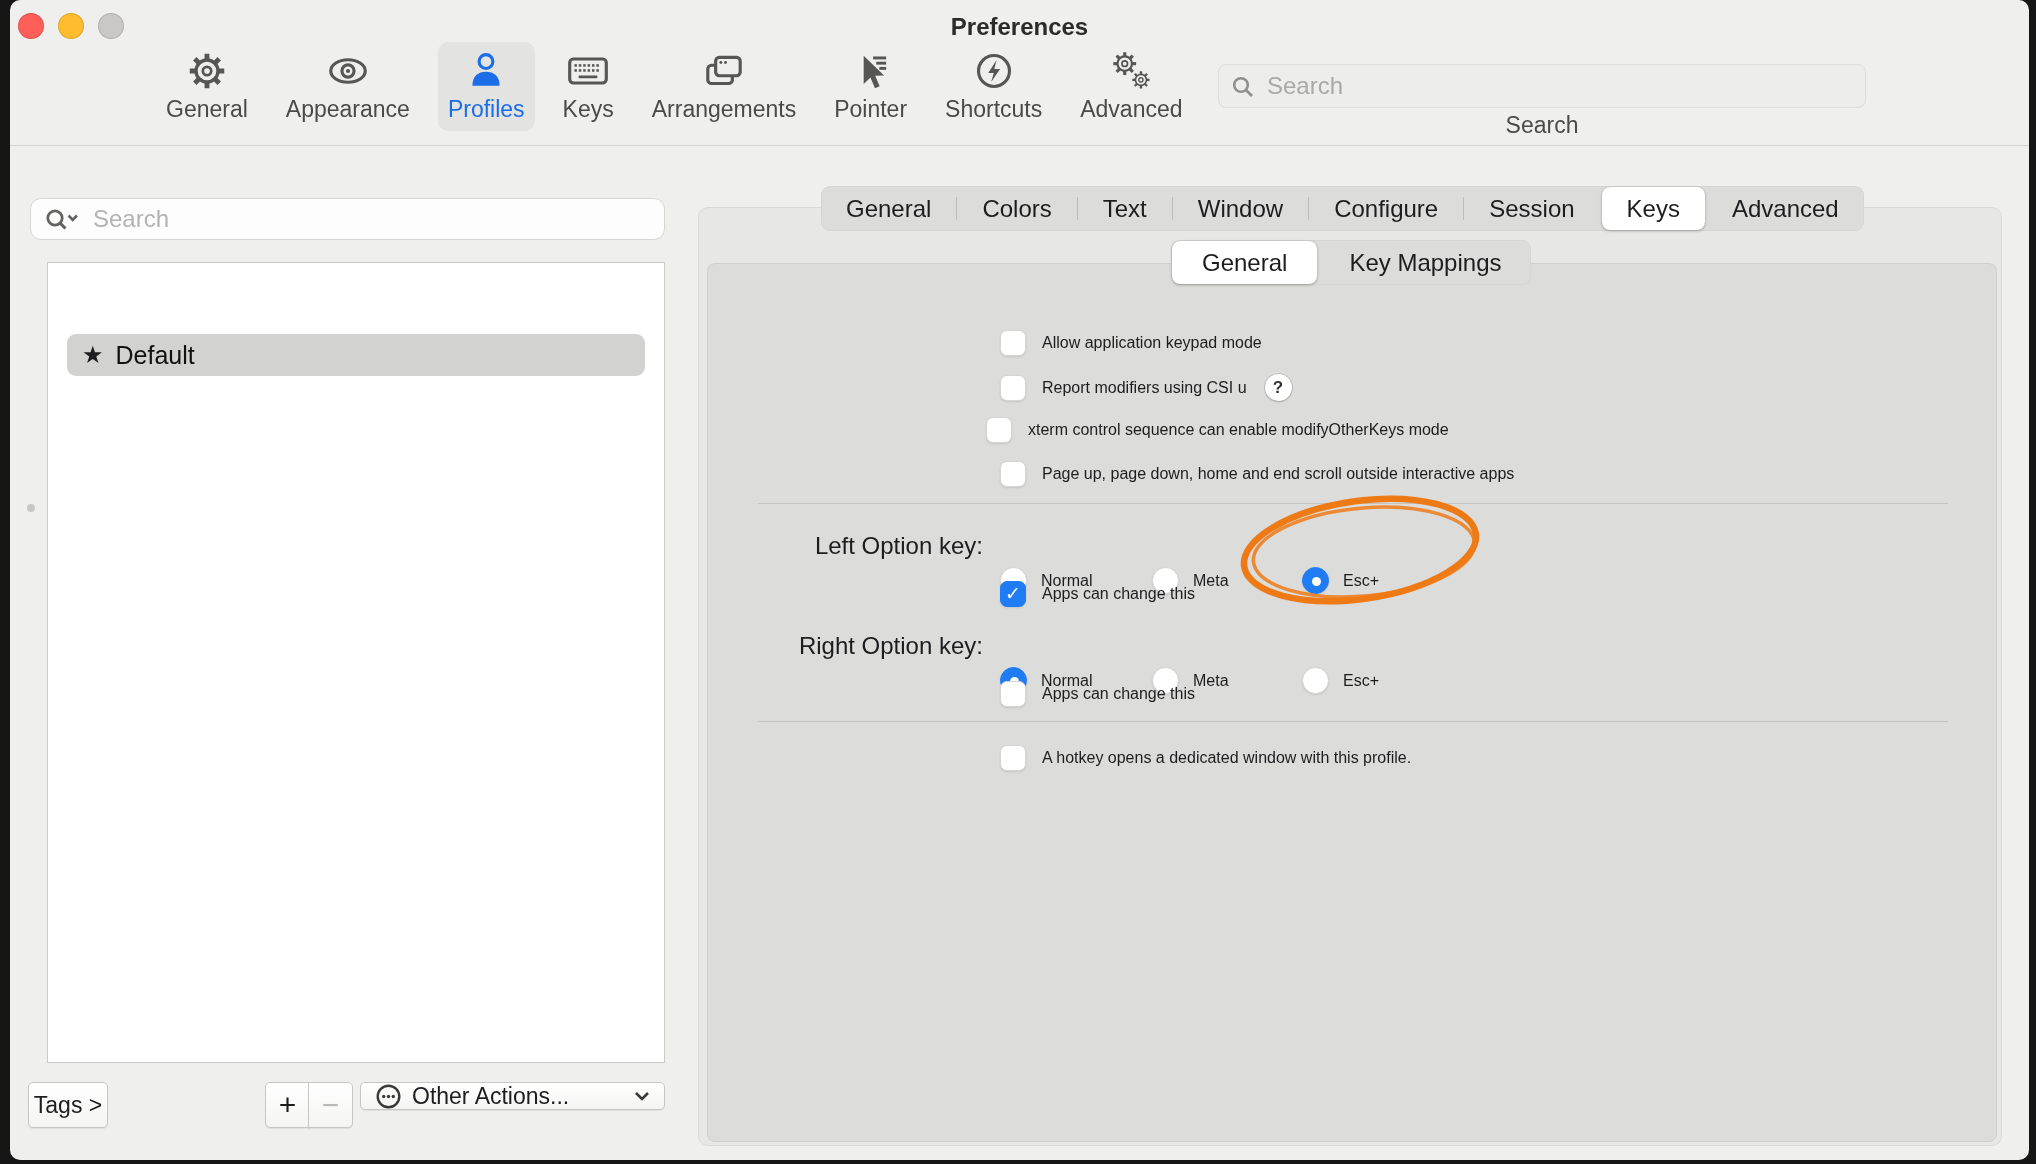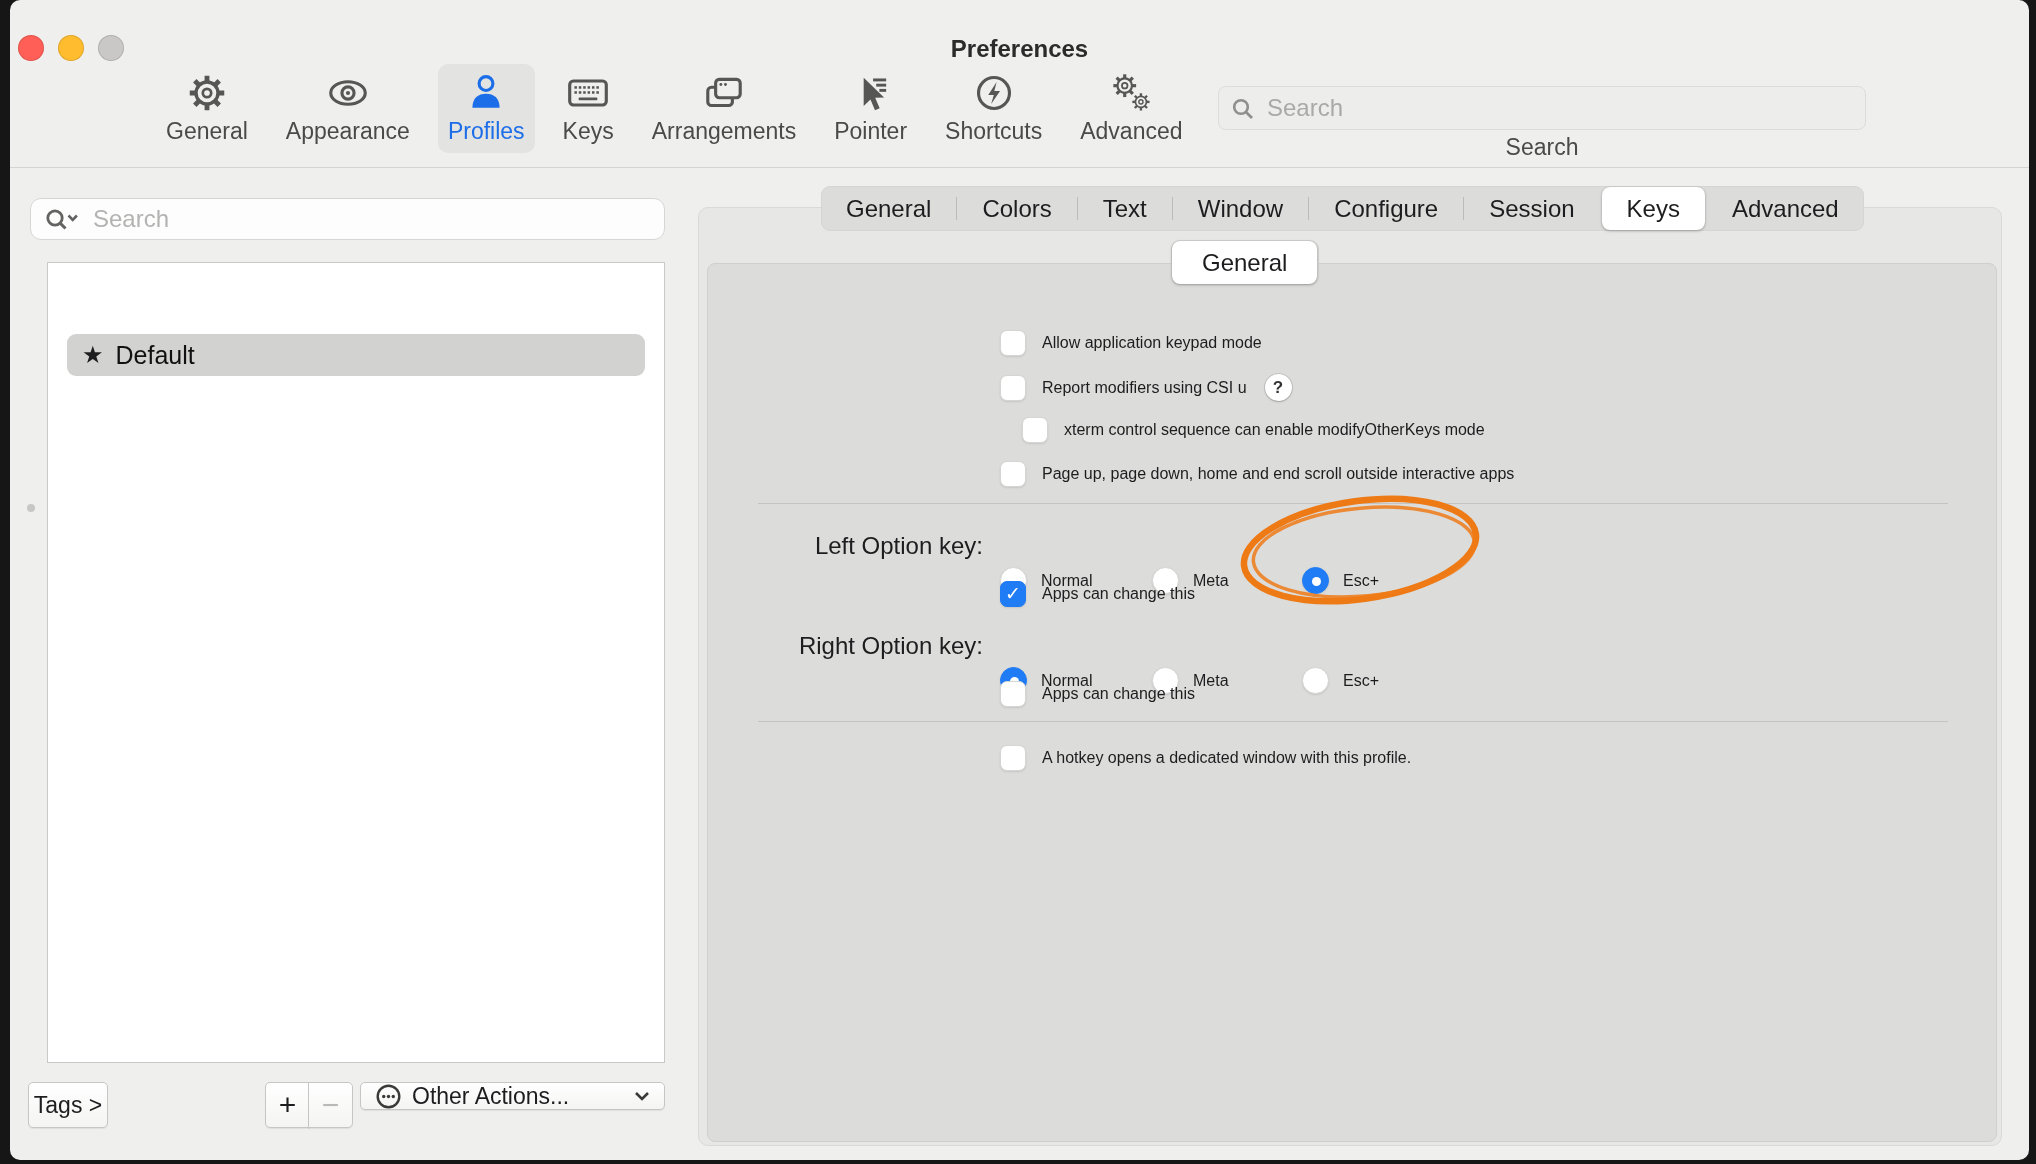--- a/index.html
+++ b/index.html
@@ -5,21 +5,21 @@
   * { margin:0; padding:0; box-sizing:border-box; }
   html,body { width:2036px; height:1164px; overflow:hidden; }
   body { background:#161616; font-family:"Liberation Sans","DejaVu Sans",sans-serif; color:#1d1d1f;
          -webkit-font-smoothing:antialiased; }
 
   .window { position:absolute; left:10px; top:0; width:2019px; height:1160px;
             background:#efefee; border-radius:10px; overflow:hidden; }
 
   
   .chrome { position:absolute; left:0; top:0; width:100%; height:146px;
-            border-bottom:1px solid #d4d4d3;margin-top:22px; }
+            border-bottom:1px solid #d4d4d3; }
   .traffic { position:absolute; top:13px; width:26px; height:26px; border-radius:50%;
              box-shadow: inset 0 0 0 1px rgba(0,0,0,.12); }
   .tl-red { left:8px;  background:#ff5f57; }
   .tl-yellow { left:48px; background:#febc2e; }
   .tl-gray { left:88px; background:#c9c8c7; }
   .win-title { position:absolute; top:13px; left:0; width:100%; text-align:center;
                font-size:24px; font-weight:bold; color:#2b2b2b; }
 
   .tb-items { position:absolute; left:146px; top:42px; display:flex; gap:18px; align-items:flex-start; }
   .tb-item { display:flex; flex-direction:column; align-items:center; gap:2px;
@@ -291,32 +291,33 @@
     <div class="seg">Session</div>
     <div class="seg-sep hidden"></div>
     <div class="seg selected">Keys</div>
     <div class="seg-sep hidden"></div>
     <div class="seg">Advanced</div>
   </div>
 
   <div class="seg-bar subtabbar">
     <div class="seg selected">General</div>
     <div class="seg-sep hidden"></div>
+    <div class="seg">Key Mappings</div>
   </div>
 
   <div class="ct" style="left:990px; top:330px;">
     <div class="checkbox"></div>
     <span class="ct-label">Allow application keypad mode</span>
   </div>
   <div class="ct" style="left:990px; top:374px;">
     <div class="checkbox"></div>
     <span class="ct-label">Report modifiers using CSI u</span>
     <div class="help-badge">?</div>
   </div>
-  <div class="ct" style="left:1012px; top:417px;text-align:right;">
+  <div class="ct" style="left:976px; top:417px;text-align:right;">
     <div class="checkbox"></div>
     <span class="ct-label">xterm control sequence can enable modifyOtherKeys mode</span>
   </div>
   <div class="ct" style="left:990px; top:461px;">
     <div class="checkbox"></div>
     <span class="ct-label">Page up, page down, home and end scroll outside interactive apps</span>
   </div>
 
   <div class="hdivider" style="top:503px;"></div>
 

